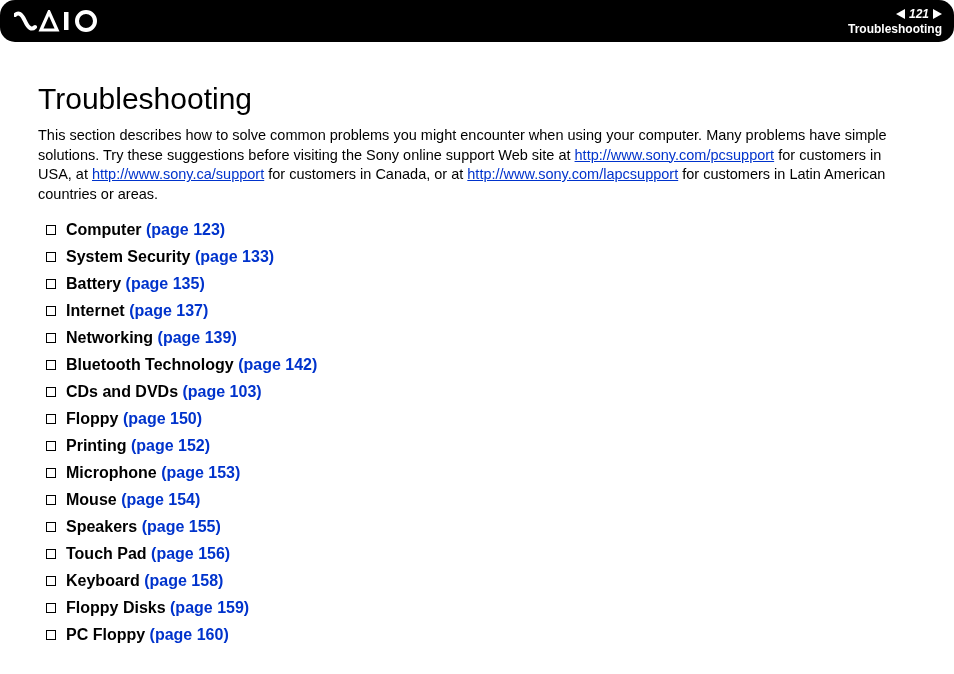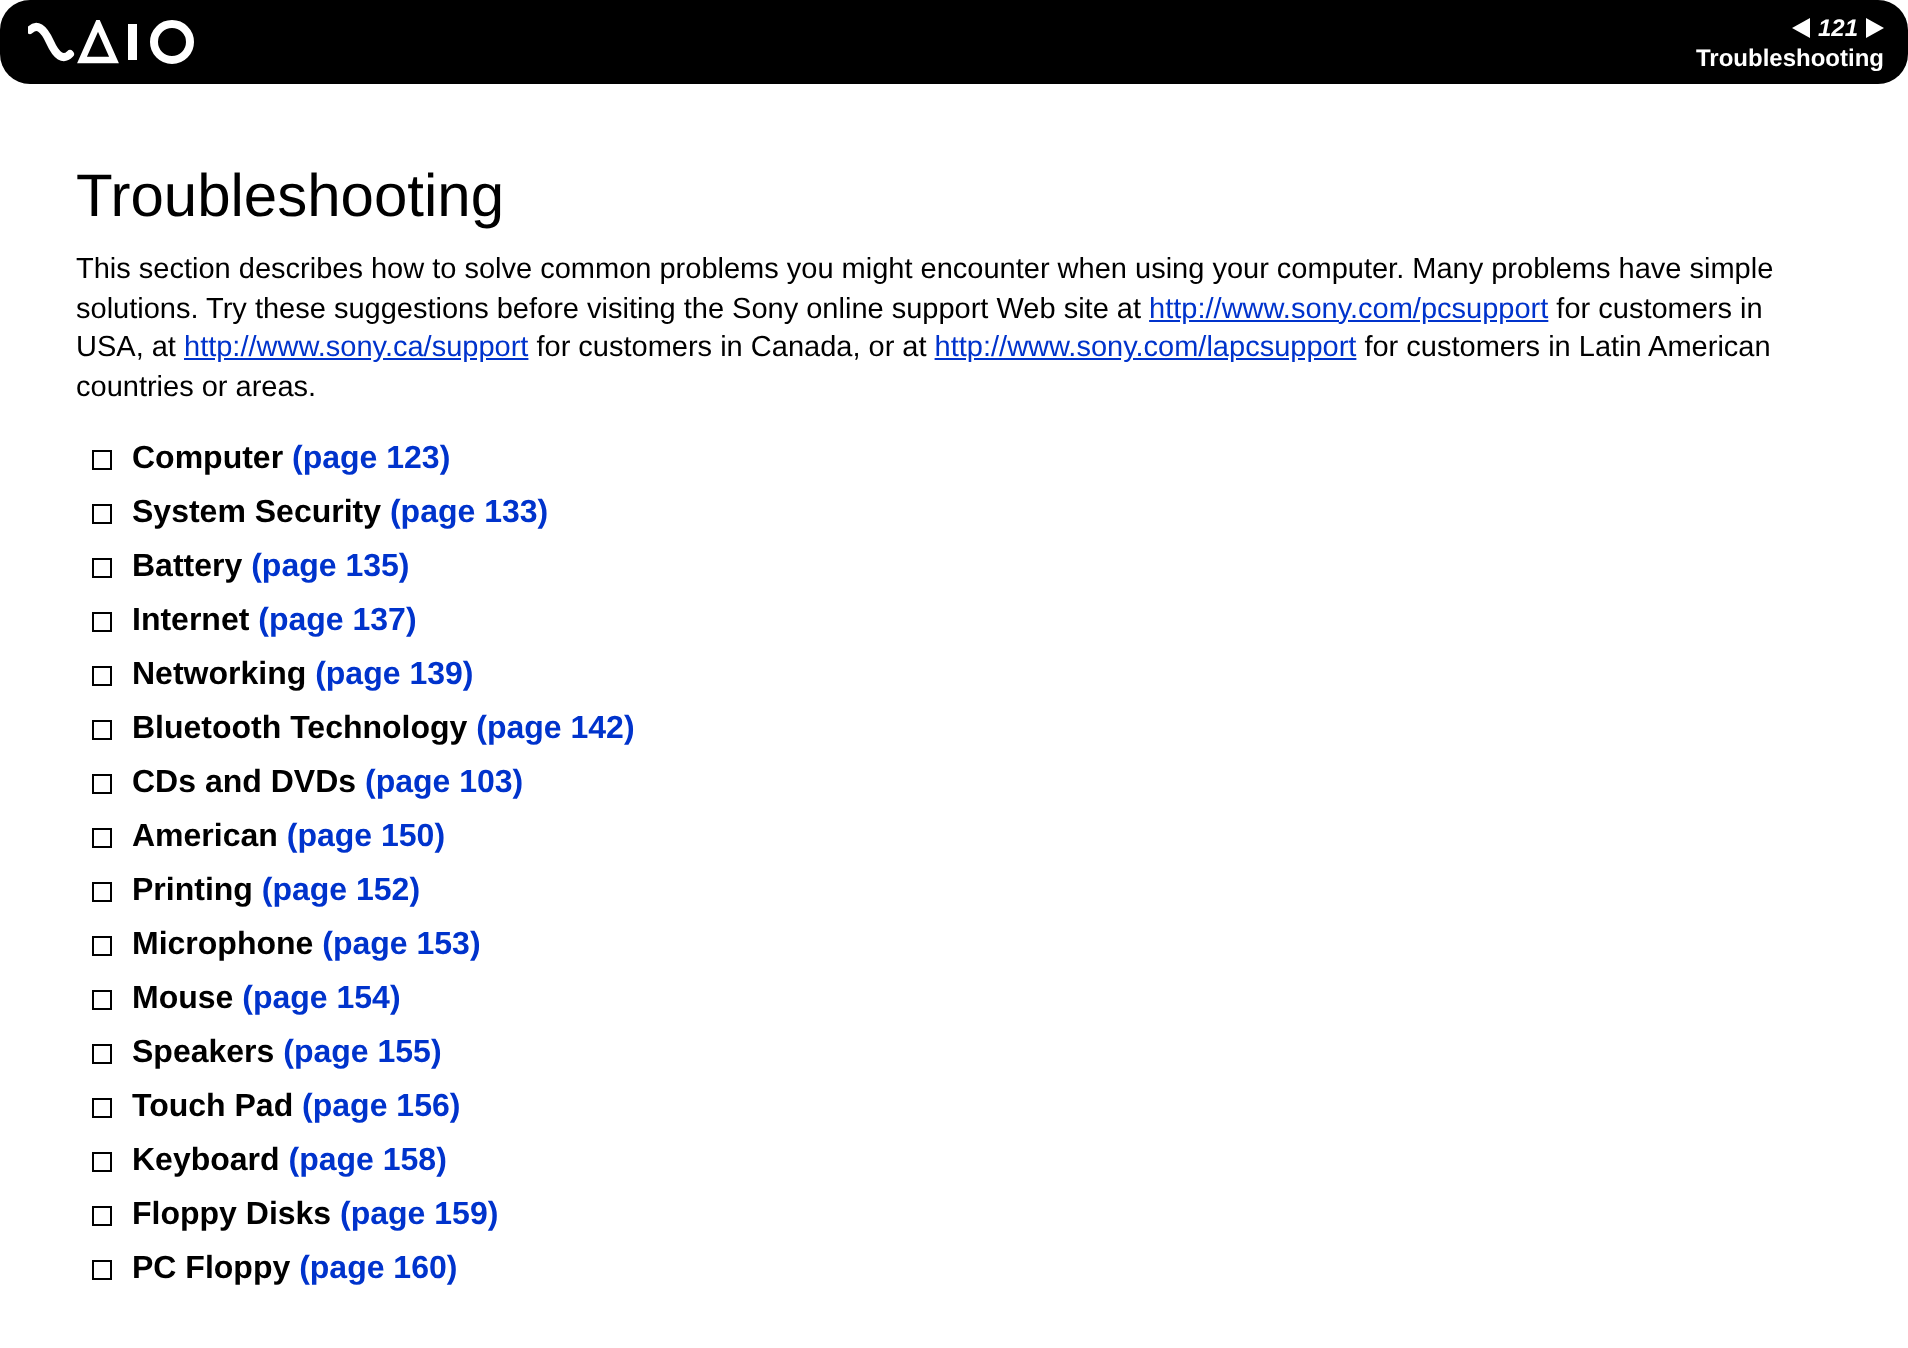--- a/index.html
+++ b/index.html
@@ -159,21 +159,21 @@
         <li class="toc-item">
           <span class="bullet"></span>
           <span><span>Bluetooth Technology</span> <a href="#" class="pg">(page 142)</a></span>
         </li>
         <li class="toc-item">
           <span class="bullet"></span>
           <span><span>CDs and DVDs</span> <a href="#" class="pg">(page 103)</a></span>
         </li>
         <li class="toc-item">
           <span class="bullet"></span>
-          <span><span>American</span> <a href="#" class="pg">(page 150)</a></span>
+          <span><span>Floppy</span> <a href="#" class="pg">(page 150)</a></span>
         </li>
         <li class="toc-item">
           <span class="bullet"></span>
           <span><span>Printing</span> <a href="#" class="pg">(page 152)</a></span>
         </li>
         <li class="toc-item">
           <span class="bullet"></span>
           <span><span>Microphone</span> <a href="#" class="pg">(page 153)</a></span>
         </li>
         <li class="toc-item">

